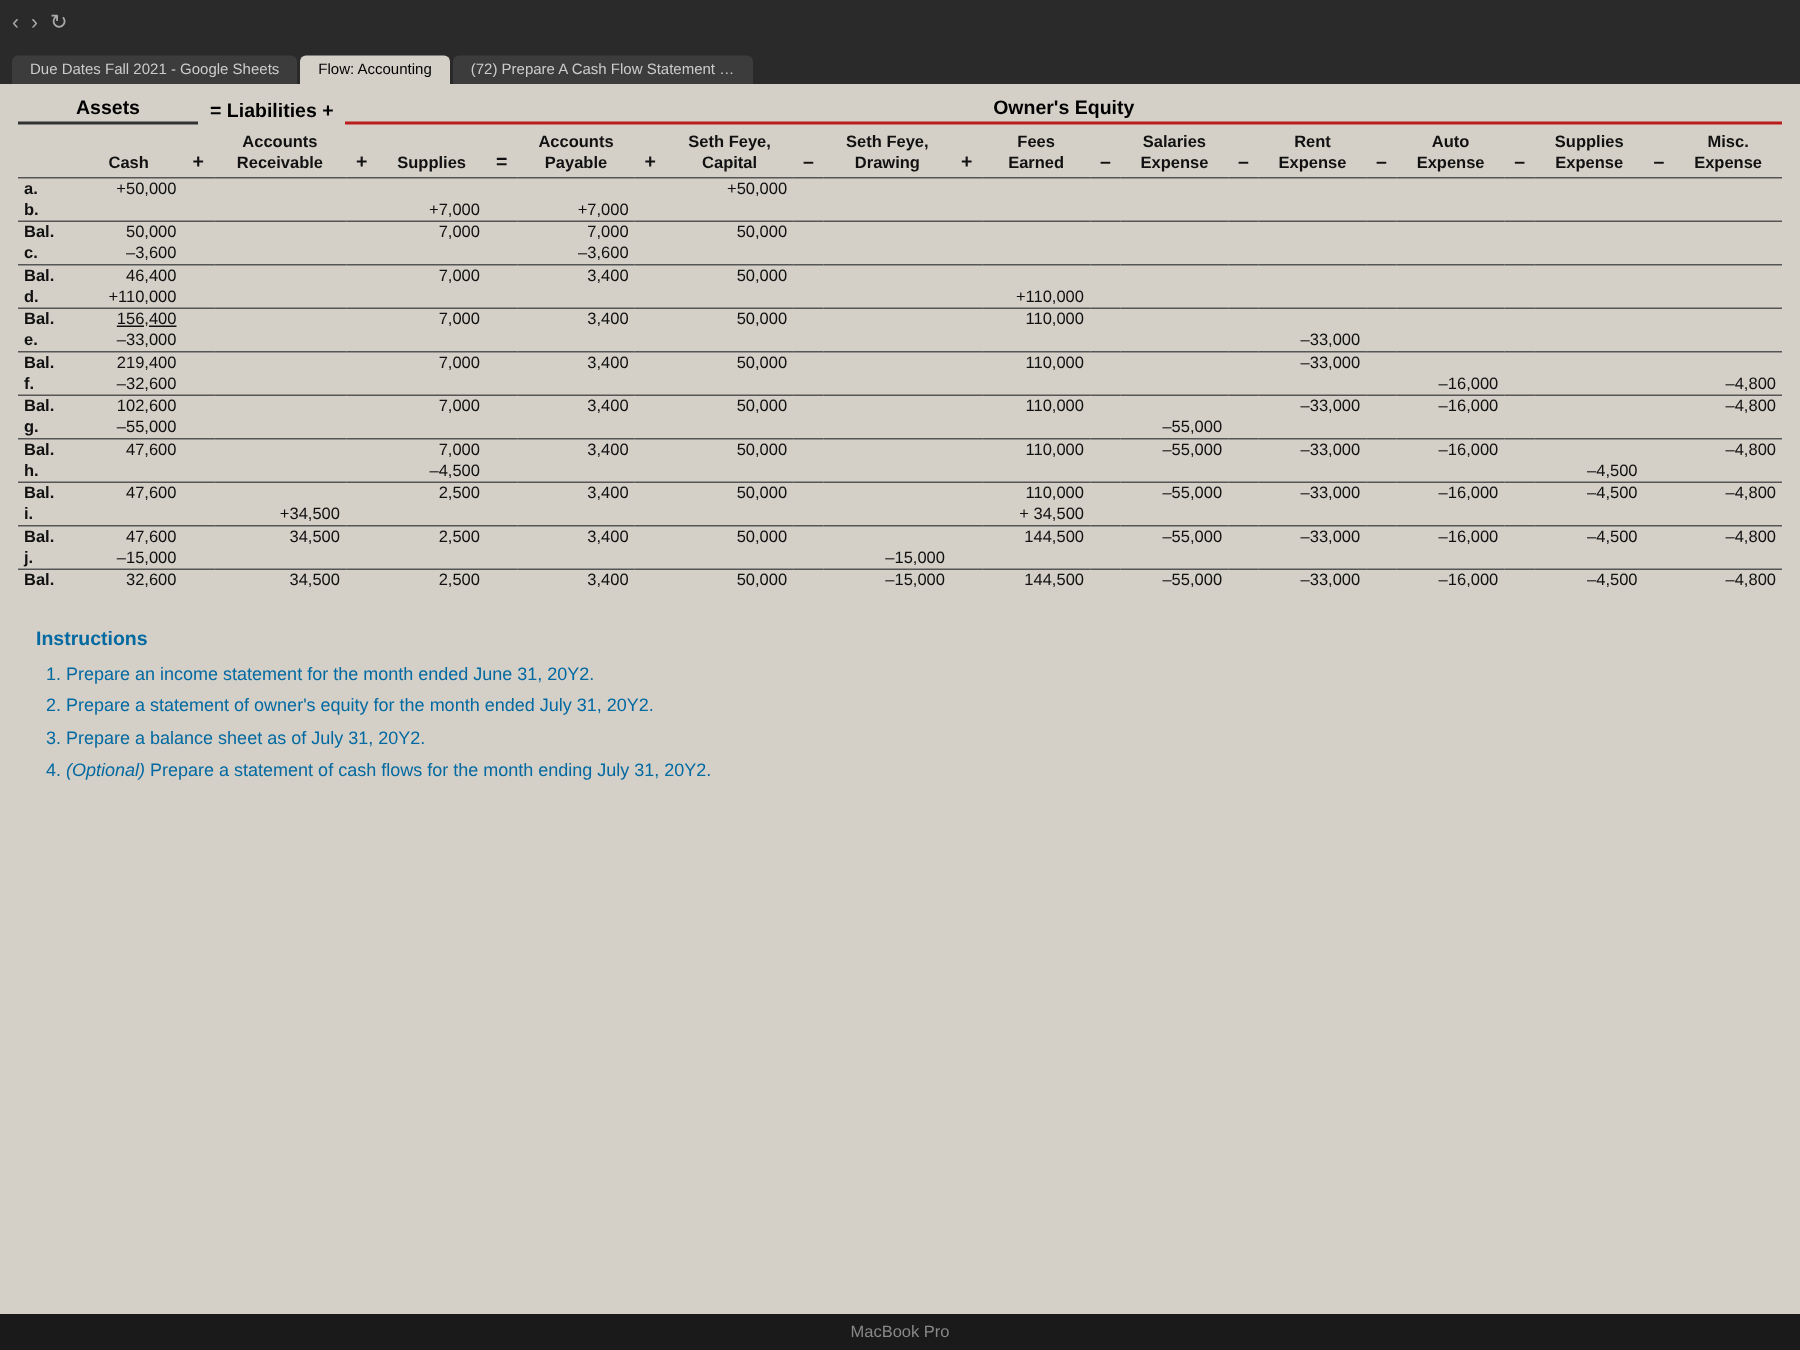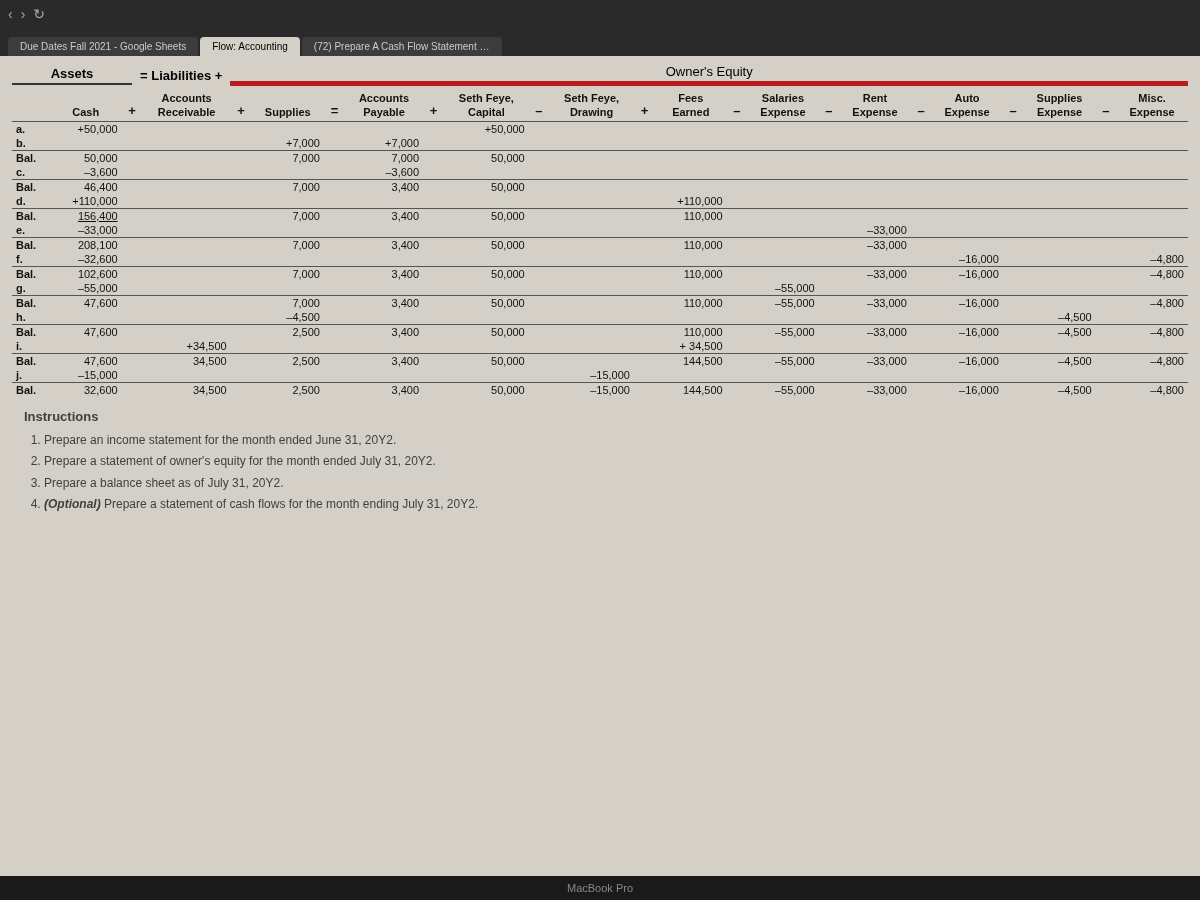--- a/index.html
+++ b/index.html
@@ -84,38 +84,38 @@
     }
     table.main-table .col-header {
       text-align: center;
       font-weight: bold;
       font-size: 11px;
       vertical-align: bottom;
       line-height: 1.3;
       border-bottom: 1px solid #555;
     }
     .instructions-box {
-      margin-top: 4px;
+      margin-top: 16px;
       background: #d4d0c8;
       padding: 8px 12px;
       font-size: 12px;
-      color: #404040;
+      color: #0369a1;
     }
     .instructions-box h3 {
       font-size: 13px;
       font-weight: bold;
       margin-bottom: 6px;
     }
     .instructions-box ol {
       margin-left: 20px;
       line-height: 1.8;
     }
     .instructions-box ol li em {
       font-style: italic;
-      font-weight: bold;
+      font-weight: normal;
     }
     .bottom-bar {
       background: #1a1a1a;
       height: 24px;
       display: flex;
       align-items: center;
       justify-content: center;
       color: #888;
       font-size: 11px;
       position: absolute;
@@ -137,21 +137,21 @@
   <div class="tab active">Flow: Accounting</div>
   <div class="tab">(72) Prepare A Cash Flow Statement | Indirect Method – YouTube</div>
 </div>
 
 <div class="main-content">
 
   <div style="margin-bottom:4px;">
     <div style="display:flex; justify-content:space-between; align-items:center;">
       <span style="font-weight:bold; font-size:13px; border-bottom:2px solid #333; padding-bottom:2px; min-width:120px; text-align:center;">Assets</span>
       <span style="font-weight:bold; font-size:13px; padding:0 8px;">= Liabilities +</span>
-      <span style="font-weight:normal; font-size:13px; border-bottom:5px solid #b91c1c; padding-bottom:2px; flex:1; text-align:center;">Owner's Equity</span>
+      <span style="font-weight:bold; font-size:13px; border-bottom:2px solid #b91c1c; padding-bottom:2px; flex:1; text-align:center;">Owner's Equity</span>
     </div>
   </div>
 
   <div class="main-table-wrapper">
     <table class="main-table">
       <thead>
         <tr>
           <th class="col-header label-col" style="min-width:28px;"></th>
           <th class="col-header">Cash</th>
           <th class="col-header" style="font-size:13px;">+</th>
@@ -382,21 +382,21 @@
             <td style="text-align: right; min-width: 52px;">–33,000</td>
             <td style="text-align: center;"></td>
             <td style="text-align: right;"></td>
             <td style="text-align: center;"></td>
             <td style="text-align: right;"></td>
             <td style="text-align: center;"></td>
             <td style="text-align: right;"></td>
           </tr>
           <tr style="border-top: 1px solid rgb(85, 85, 85);">
             <td style="text-align: left; font-weight: bold;">Bal.</td>
-            <td style="text-align: right; font-weight: normal; min-width: 52px;">208,100</td>
+            <td style="text-align: right; font-weight: normal; min-width: 52px;">219,400</td>
             <td style="text-align: center; font-weight: normal;"></td>
             <td style="text-align: right; font-weight: normal;"></td>
             <td style="text-align: center; font-weight: normal;"></td>
             <td style="text-align: right; font-weight: normal; min-width: 52px;">7,000</td>
             <td style="text-align: center; font-weight: normal;"></td>
             <td style="text-align: right; font-weight: normal; min-width: 52px;">3,400</td>
             <td style="text-align: center; font-weight: normal;"></td>
             <td style="text-align: right; font-weight: normal; min-width: 52px;">50,000</td>
             <td style="text-align: center; font-weight: normal;"></td>
             <td style="text-align: right; font-weight: normal;"></td>

